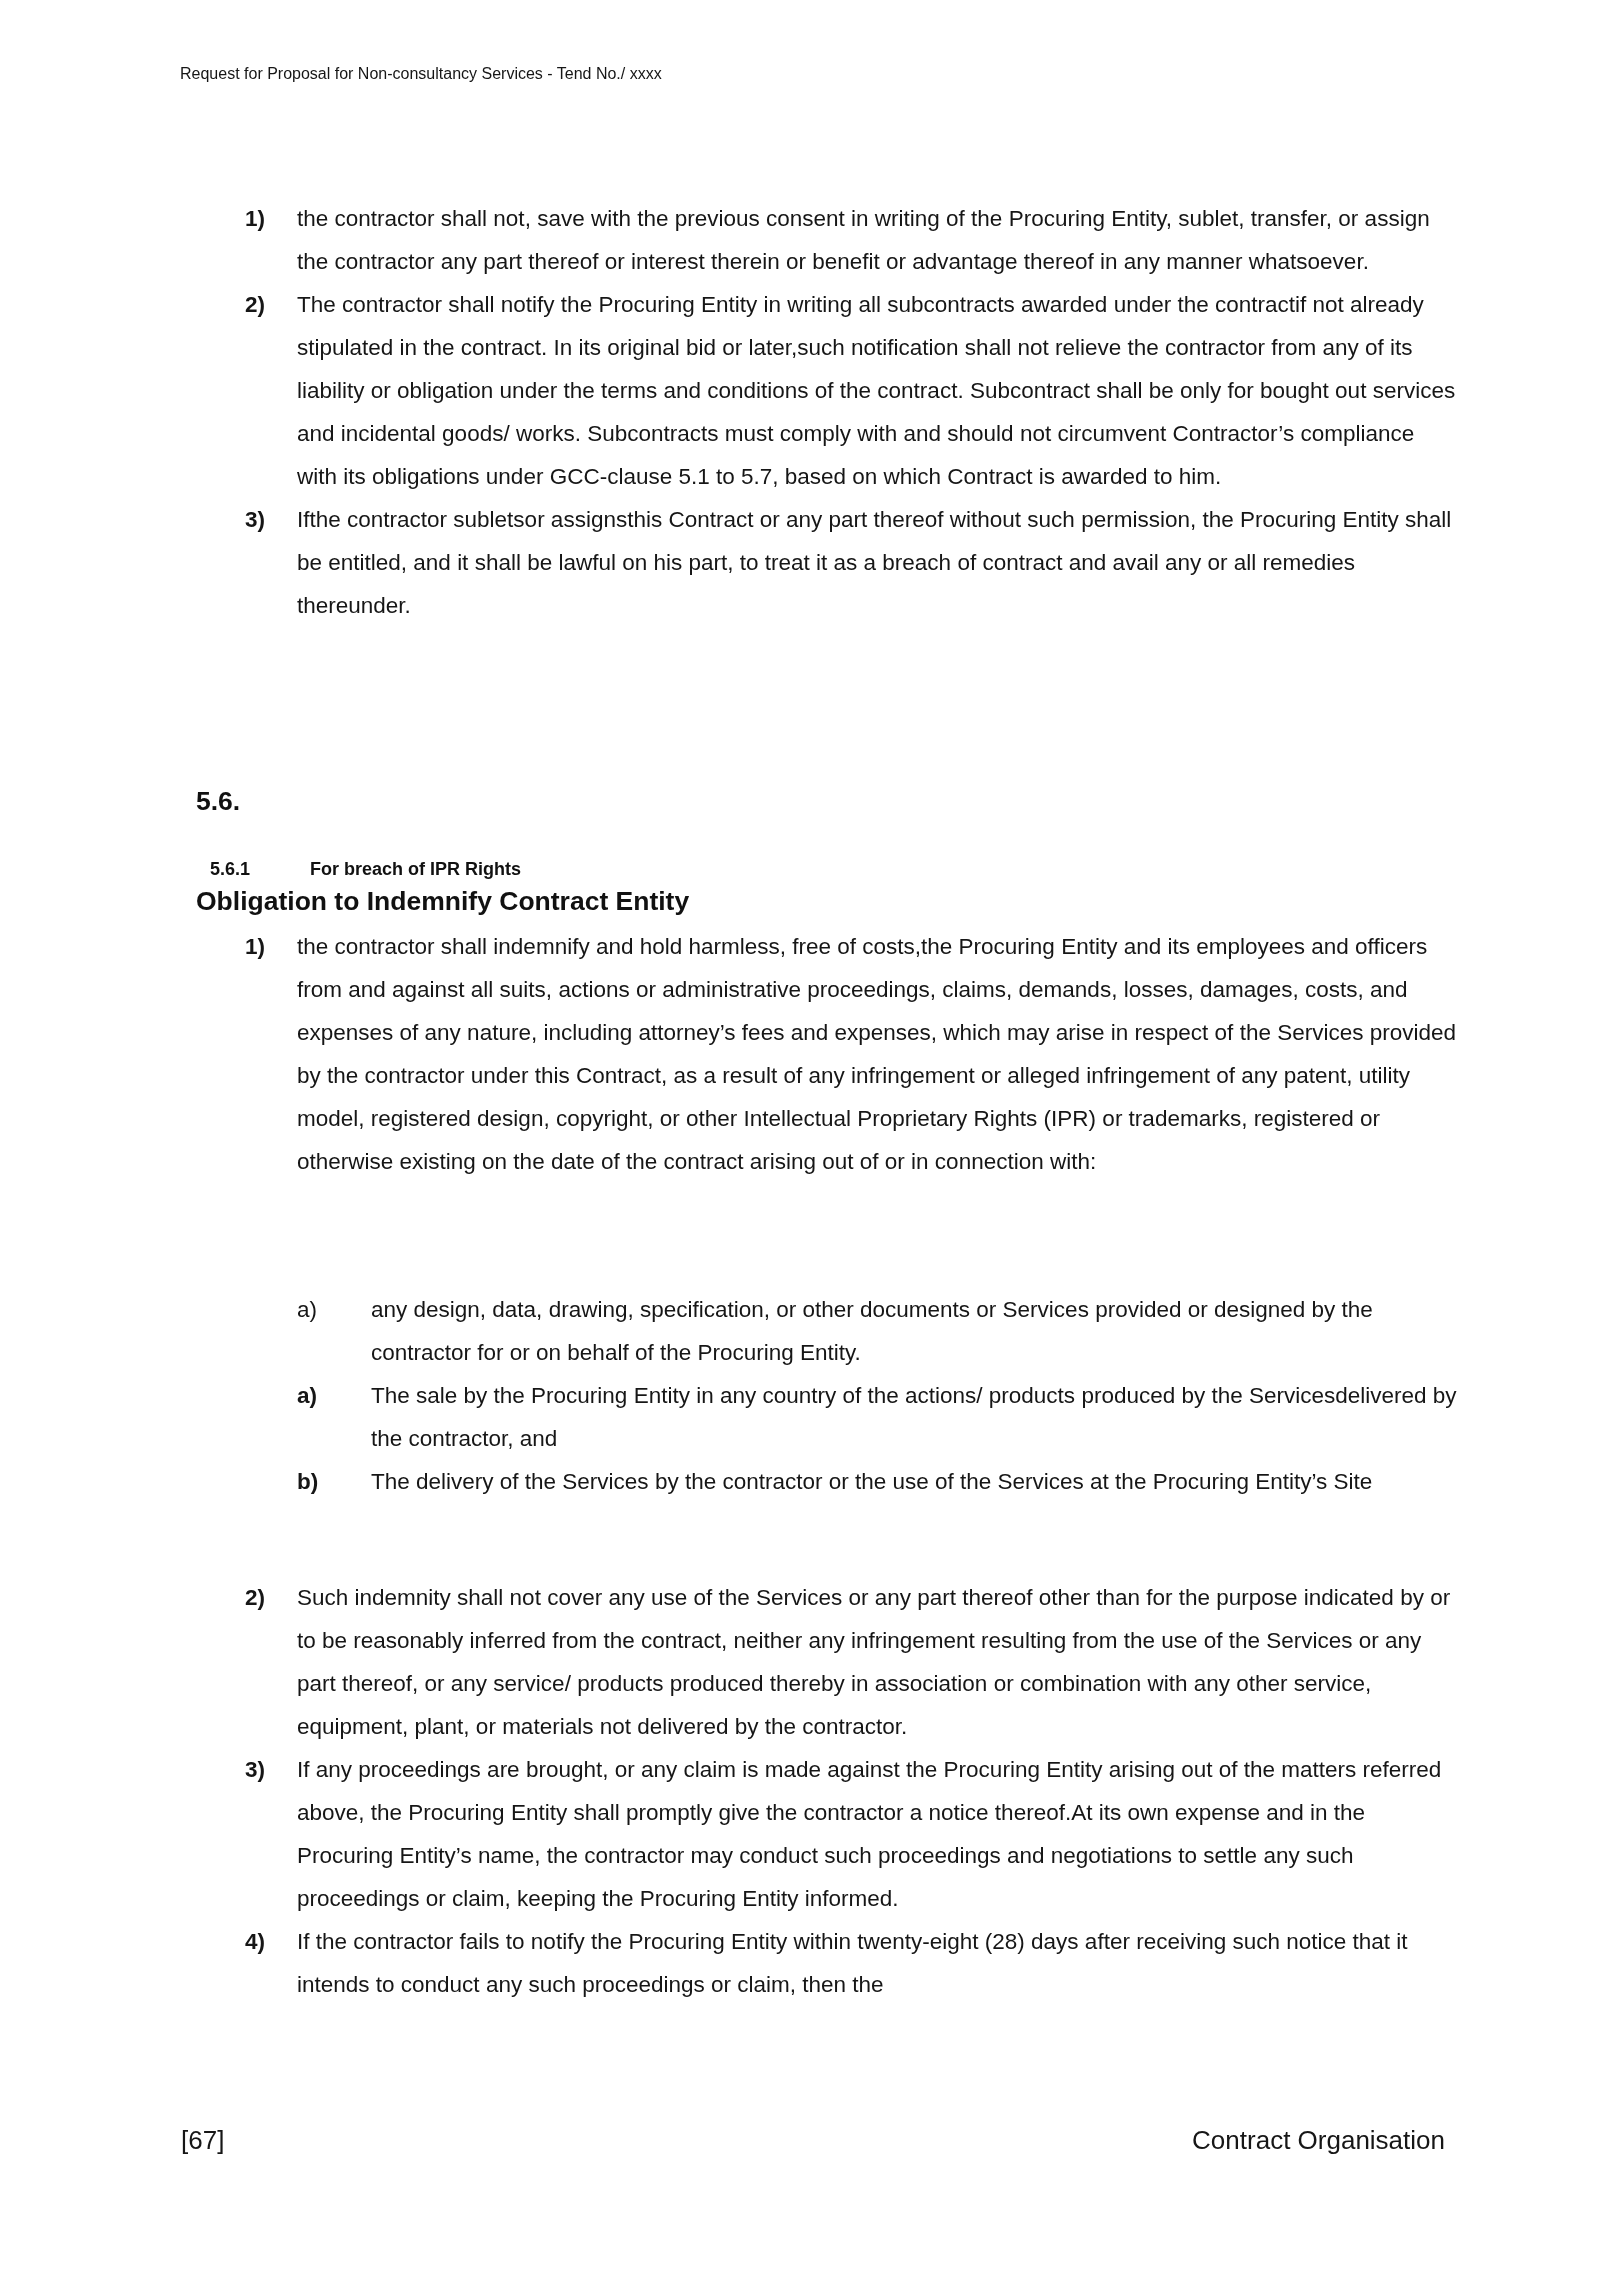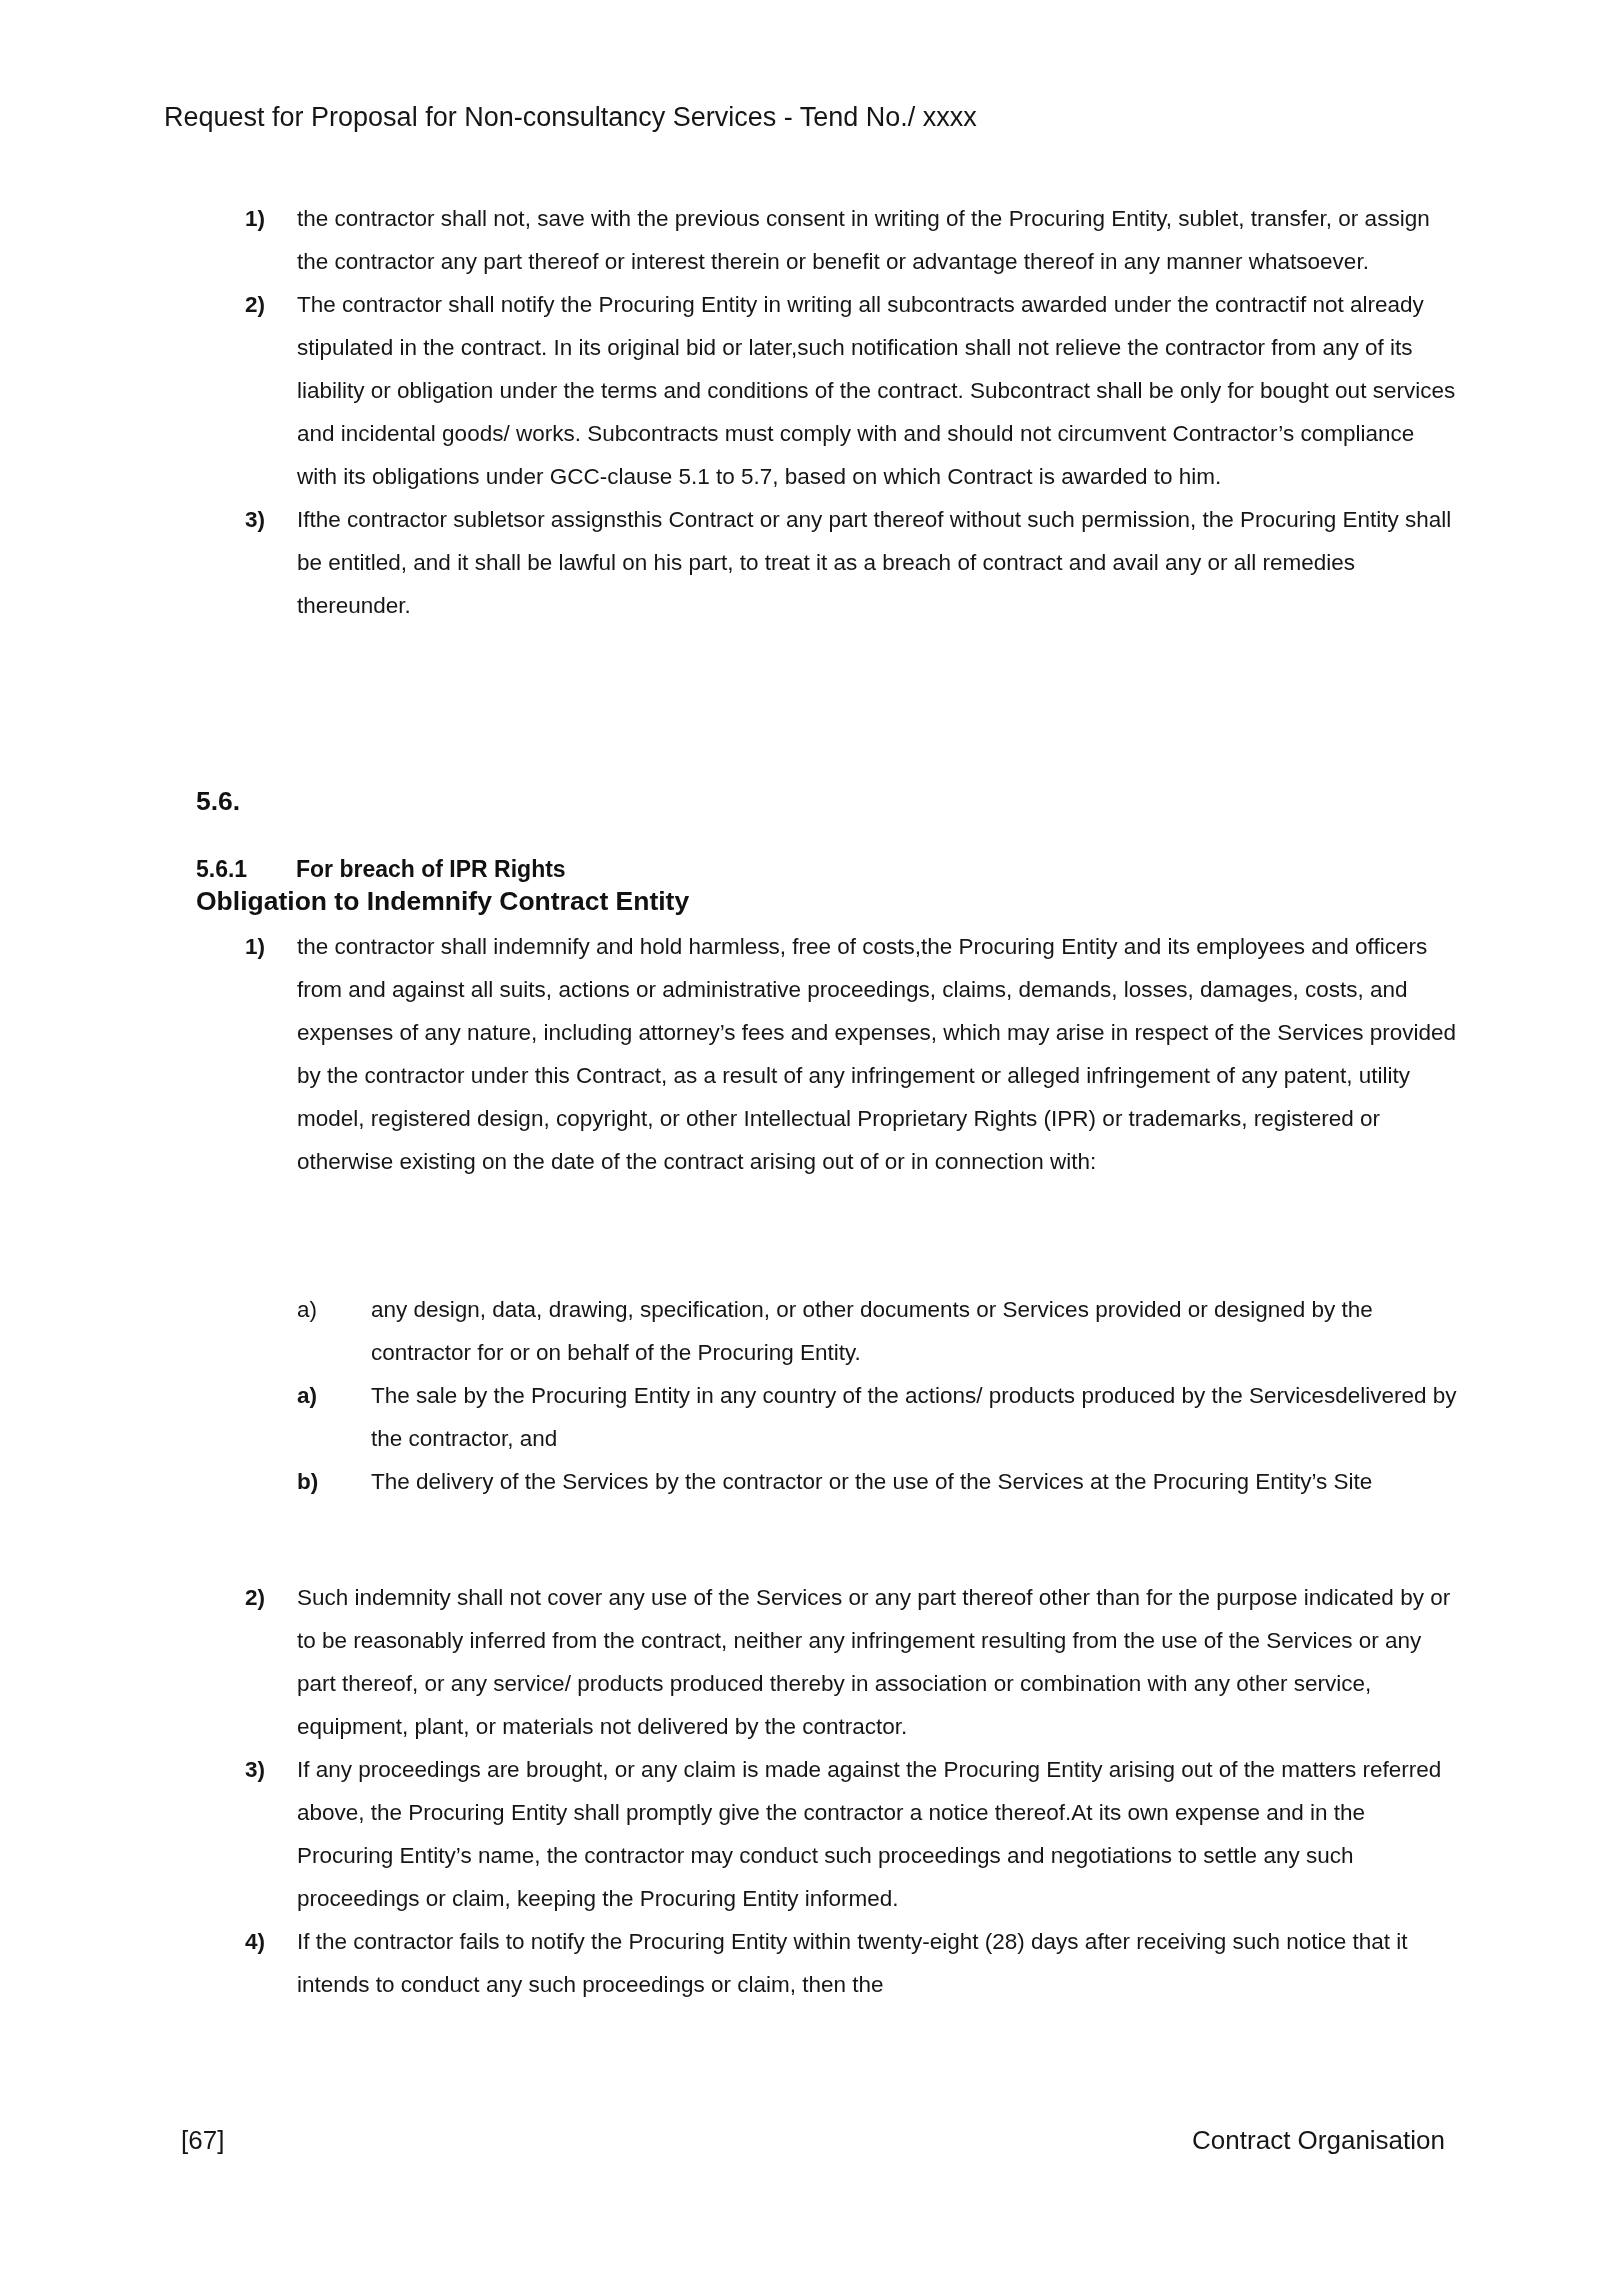--- a/index.html
+++ b/index.html
@@ -5,22 +5,22 @@
   html,body { margin:0; padding:0; background:#ffffff; }
   .page {
     position:relative;
     width:1621px; height:2293px;
     background:#ffffff;
     color:#161616;
     font-family:"Liberation Sans","DejaVu Sans",sans-serif;
     overflow:hidden;
   }
   .header {
-    position:absolute; left:164px; top:61px;
-    font-size:27px; line-height:25.5px;margin-top:44px;
+    position:absolute; left:180px; top:61px;
+    font-size:16px; line-height:25.5px;
   }
   
   .list {
     position:absolute; left:245px; width:1212px;
     font-size:22.5px; line-height:43px;
   }
   .li { display:flex; align-items:flex-start; }
   .marker { flex:0 0 52px; font-weight:700; }
   .li-text { flex:1 1 auto; }
   .clause-list { top:197px; }
@@ -28,21 +28,21 @@
   .sub-list   { top:1288px; left:297px; width:1160px; }
   .sub-list .marker { flex:0 0 74px; font-weight:700; }
   .sub-list .marker.marker-regular { font-weight:400; }
   .ipr-rest   { top:1576px; }
   
   .heading {
     position:absolute; left:196px; display:flex;
     font-weight:700; color:#111111;
   }
   .h1 { top:785px; font-size:26.5px; line-height:32px;flex-direction:column; }
-  .h2 { top:855px; font-size:23px; line-height:28px; }
+  .h2 { top:855px; font-size:18px; line-height:28px;margin-left:14px; }
   .h-num { flex:0 0 100px; }
   
   .footer {
     position:absolute; left:181px; right:176px; top:2128px;
     font-size:26px; line-height:24.5px;
     display:flex; justify-content:space-between;
   }
 </style>
 </head>
 <body>

